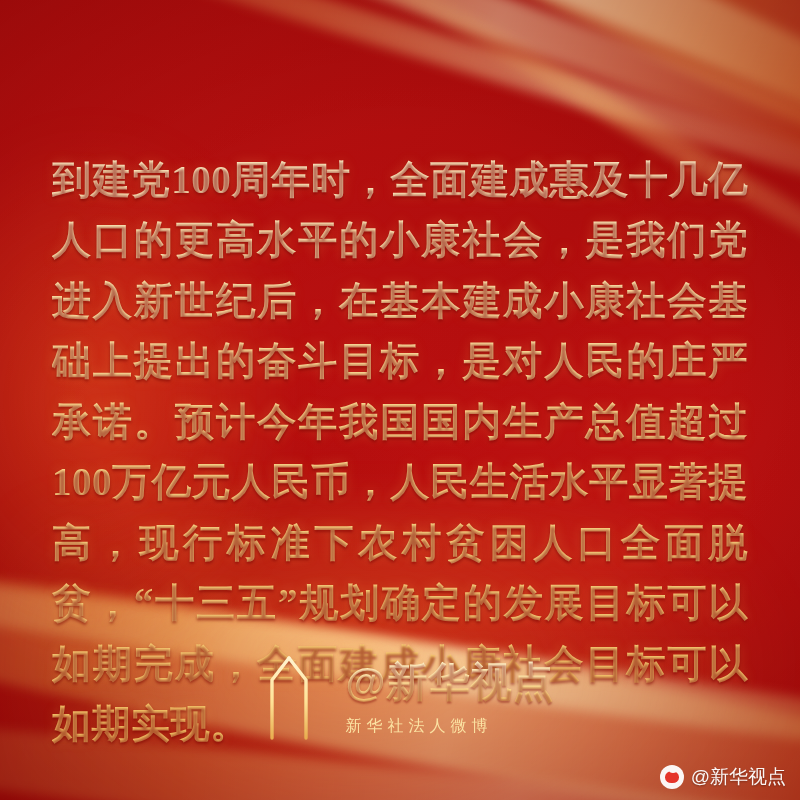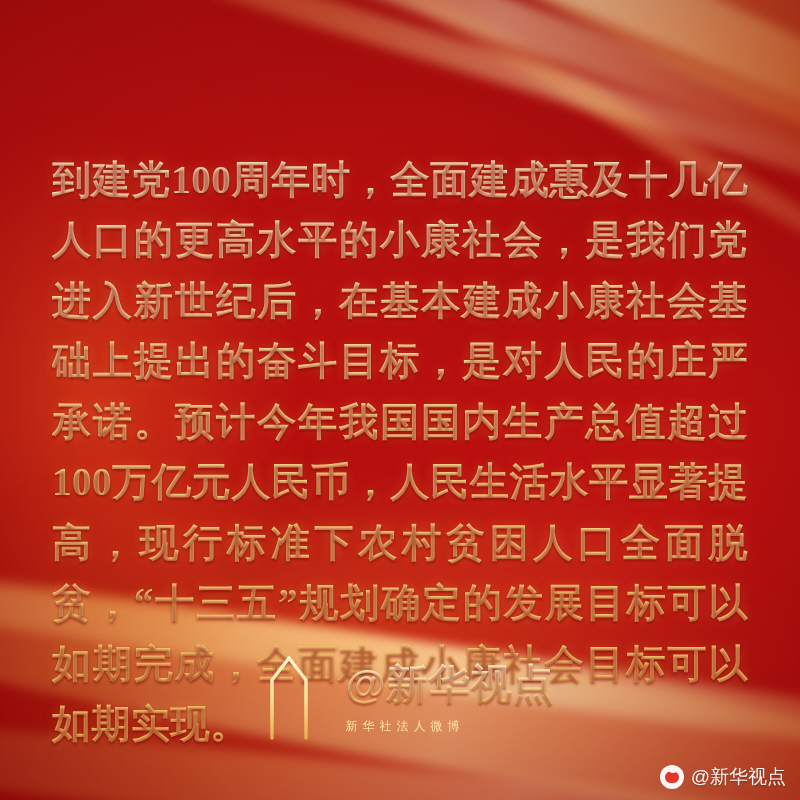--- a/index.html
+++ b/index.html
@@ -152,21 +152,21 @@
     color: #ffe6a4;
     background: linear-gradient(180deg, #fff6d6 0%, #ffe296 55%, #eeb košu 100%);
     background: linear-gradient(180deg, #fff6d6 0%, #ffe296 55%, #edb85c 100%);
     -webkit-background-clip: text;
     background-clip: text;
     -webkit-text-fill-color: transparent;
     text-shadow: 0 2px 2px rgba(120,0,0,.4);
     font-family: "Liberation Sans", sans-serif;
   }
   .logo-sub {
-    font-size: 12px;
+    font-size: 16px;
     letter-spacing: 5px;
     color: #fbe2a2;
     font-family: "Liberation Sans", sans-serif;
   }
 
   
   .watermark {
     position: absolute;
     right: 14px;
     bottom: 10px;

